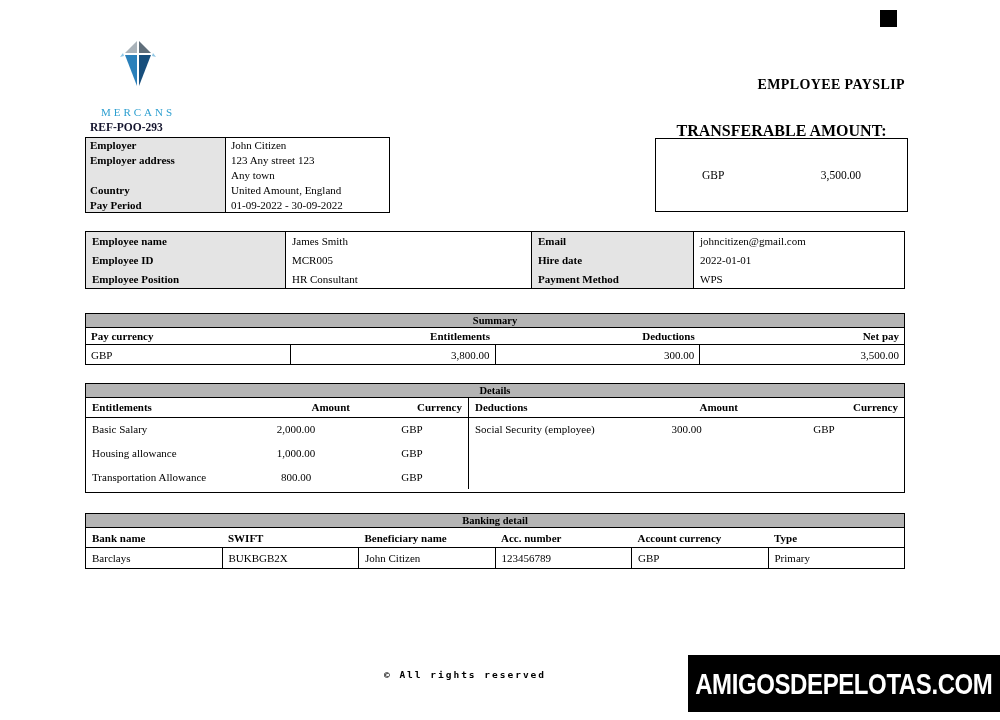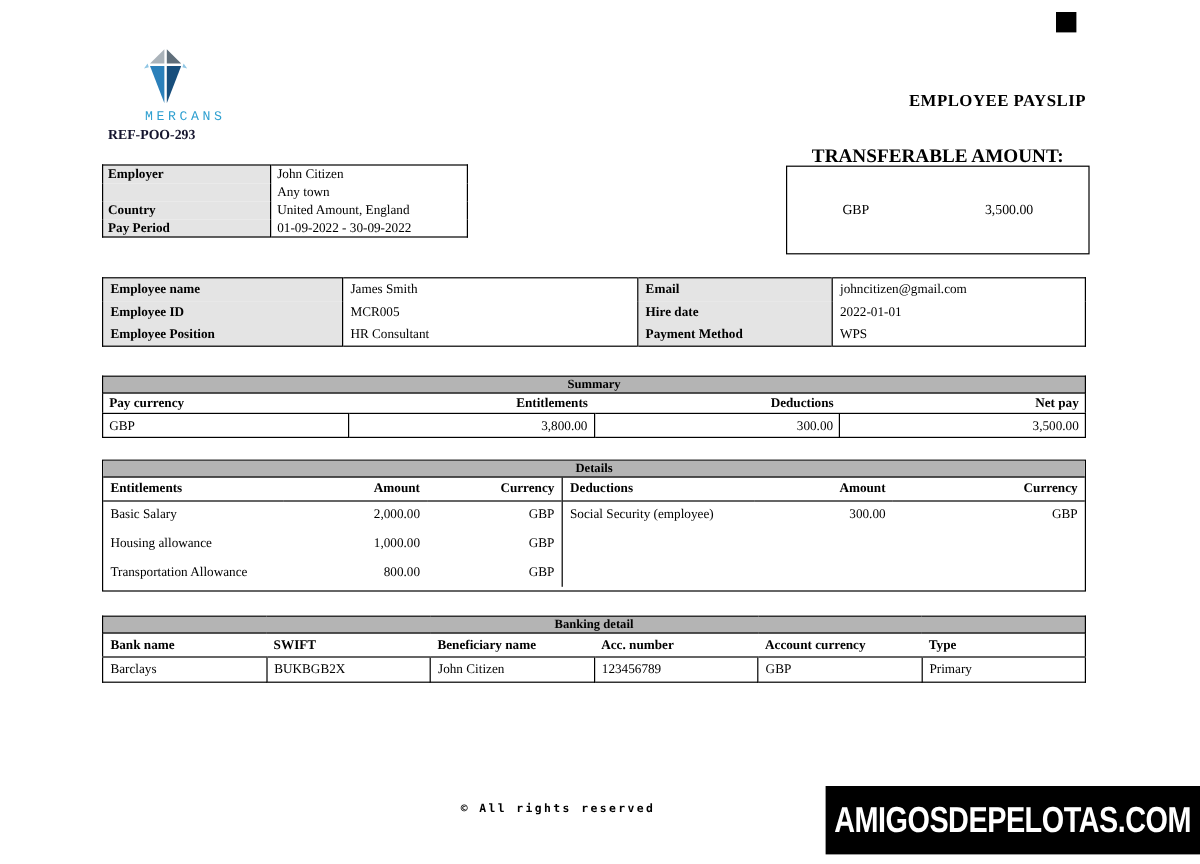--- a/index.html
+++ b/index.html
@@ -8,21 +8,21 @@
     width:1000px; height:720px; position:relative; overflow:hidden;
     font-family:"Liberation Serif","DejaVu Serif",serif;
     font-size:11px; color:#000;
   }
 
   .corner-square { position:absolute; left:880px; top:10px; width:17px; height:17px; background:#000; }
 
   
   .logo-block { position:absolute; left:88px; top:40px; width:100px; text-align:center; }
   .logo-block svg { display:block; margin:0 auto; }
-  .logo-text { color:#2D9FD0; font-family:Liberation Mono, monospace; font-size:11px; letter-spacing:3px; margin-top:2px;text-align:right; }
+  .logo-text { color:#2D9FD0; font-family:Liberation Serif, serif; font-size:11px; letter-spacing:3px; margin-top:16px; }
   .ref { font-weight:bold; font-size:11.5px; text-align:left; margin-top:3px; color:#15152e; padding-left:2px; }
 
   .payslip-title { position:absolute; left:605px; top:77px; width:300px; text-align:right; font-weight:bold; font-size:14px; letter-spacing:0.4px; }
 
   .transfer-label { position:absolute; left:655px; top:122px; width:253px; text-align:center; font-weight:bold; font-size:16px; }
   .transfer-box { position:absolute; left:655px; top:138px; width:253px; height:74px; border:1px solid #000;
     display:flex; align-items:center; justify-content:space-between; padding:0 46px; font-size:11.5px; }
 
   table { border-collapse:collapse; }
 
@@ -53,21 +53,21 @@
   
   .details { position:absolute; left:85px; top:383px; width:820px; height:110px; border:1px solid #000; }
   .details .bar { height:14px; line-height:14px; border-bottom:1px solid #000; }
   .det-body { display:flex; }
   .det { table-layout:fixed; }
   .det.left { width:382px; }
   .det-right-wrap { border-left:1px solid #000; flex:1; }
   .det.right { width:100%; }
   .det th { border-bottom:1px solid #000; height:19px; font-weight:bold; text-align:right; padding:0 6px; }
   .det th.l { text-align:left; }
-  .det td { height:24px; text-align:right; padding:0 6px; }
+  .det td { height:24px; text-align:center; padding:0 6px; }
   .det td.l { text-align:left; }
   .dl1 { width:150px; } .dl2 { width:120px; }
   .dr1 { width:160px; } .dr2 { width:115px; }
 
   
   .banking { position:absolute; left:85px; top:513px; width:820px; border:1px solid #000; table-layout:fixed; }
   .banking .barrow td { height:14px; border:1px solid #000; }
   .banking .head th { height:20px; border-bottom:1px solid #000; text-align:left; padding:0 6px; font-weight:bold; }
   .banking .data td { height:21px; border:1px solid #000; text-align:left; padding:0 6px; }
   .bw1 { width:135px;margin-top:35px; } .bw2 { width:98px; } .bw3 { width:132px; } .bw4 { width:180px; } .bw5 { width:160px; }
@@ -104,20 +104,24 @@
 <div class="transfer-box">
   <span>GBP</span>
   <span>3,500.00</span>
 </div>
 
 <table class="employer">
   <tbody>
       <tr>
     <th>Employer</th>
     <td>John Citizen</td>
+  </tr>
+  <tr>
+    <th>Employer address</th>
+    <td>123 Any street 123</td>
   </tr>
   <tr>
     <th></th>
     <td>Any town</td>
   </tr>
   <tr>
     <th>Country</th>
     <td>United Amount, England</td>
   </tr>
   <tr>

